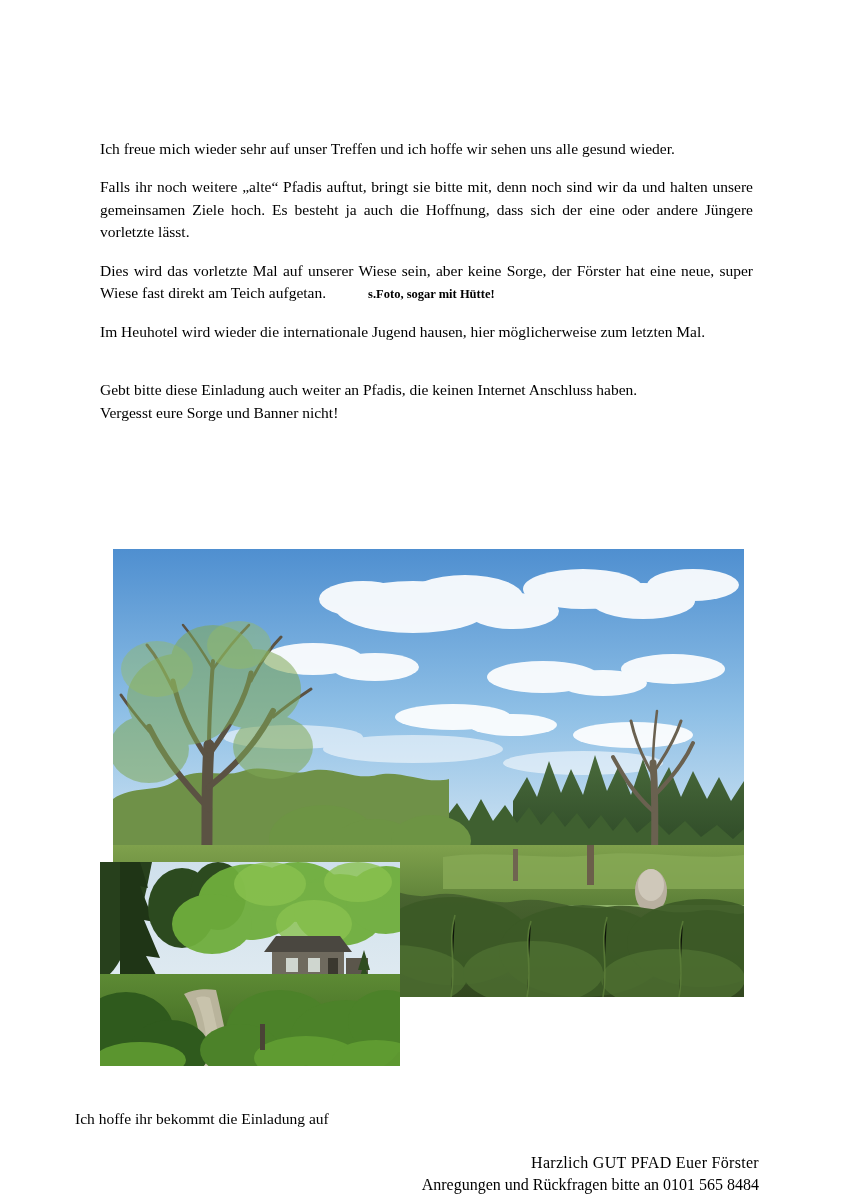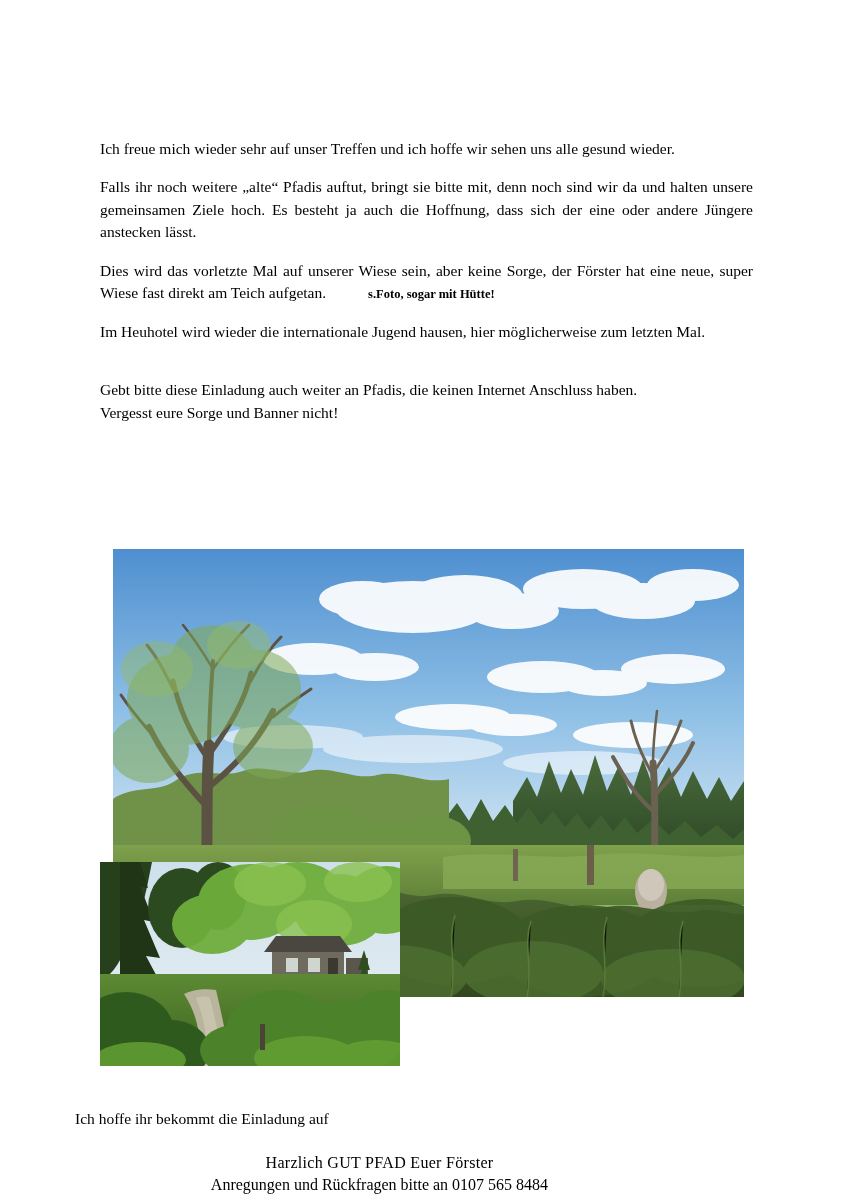--- a/index.html
+++ b/index.html
@@ -74,37 +74,37 @@
     left: 55px;
     top: 1110px;
     font-size: 15.5px;
     margin-left: 20px;
   }
   .sign-off {
     position: absolute;
     left: 0;
     top: 1152px;
     width: 759px;
-    text-align: center;
+    text-align: right;
     font-size: 16px;
     line-height: 1.35;
   }
   .sign-off div { white-space: nowrap; }
   .sign-off .line1 { letter-spacing: 0.3px; }
 </style>
 </head>
 <body>
 
 <div class="page">
 
   <div class="body-text">
 
     <p class="para">Ich freue mich wieder sehr auf unser Treffen und ich hoffe wir sehen uns alle gesund wieder.</p>
 
-    <p class="para">Falls ihr noch weitere „alte“ Pfadis auftut, bringt sie bitte mit, denn noch sind wir da und halten unsere gemeinsamen Ziele hoch. Es besteht ja auch die Hoffnung, dass sich der eine oder andere Jüngere anstecken lässt.</p>
+    <p class="para">Falls ihr noch weitere „alte“ Pfadis auftut, bringt sie bitte mit, denn noch sind wir da und halten unsere gemeinsamen Ziele hoch. Es besteht ja auch die Hoffnung, dass sich der eine oder andere Jüngere vorletzte lässt.</p>
 
     <p class="para">
       <span> Dies wird das vorletzte Mal auf unserer Wiese sein, aber keine Sorge, der Förster hat eine neue, super Wiese fast direkt am Teich aufgetan.</span><span class="inline-note">s.Foto, sogar mit Hütte!</span>
     </p>
 
     <p class="para">Im Heuhotel wird wieder die internationale Jugend hausen, hier möglicherweise zum letzten Mal.</p>
 
 
     <p class="para last-line-left">
       <span>Gebt bitte diese Einladung auch weiter an Pfadis, die keinen Internet Anschluss haben.</span><br>
@@ -311,16 +311,16 @@
 
       <rect x="160" y="162" width="5" height="26" fill="#4a4336"></rect>
       <rect x="322" y="0" width="0" height="0" fill="none"></rect>
     </svg>
   </div>
 
   <div class="closing-line">Ich hoffe ihr bekommt die Einladung auf</div>
 
   <div class="sign-off">
     <div class="line1">Harzlich  GUT PFAD  Euer Förster</div>
-    <div class="line2">Anregungen und Rückfragen bitte an 0107 565 8484</div>
+    <div class="line2">Anregungen und Rückfragen bitte an 0101 565 8484</div>
   </div>
 
 </div>
 
 </body></html>

